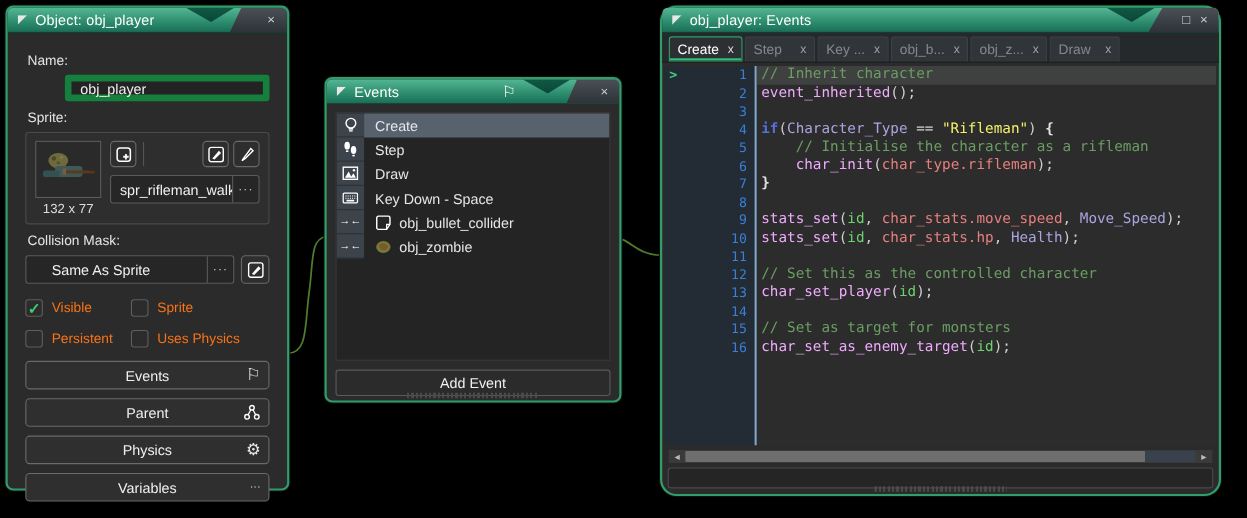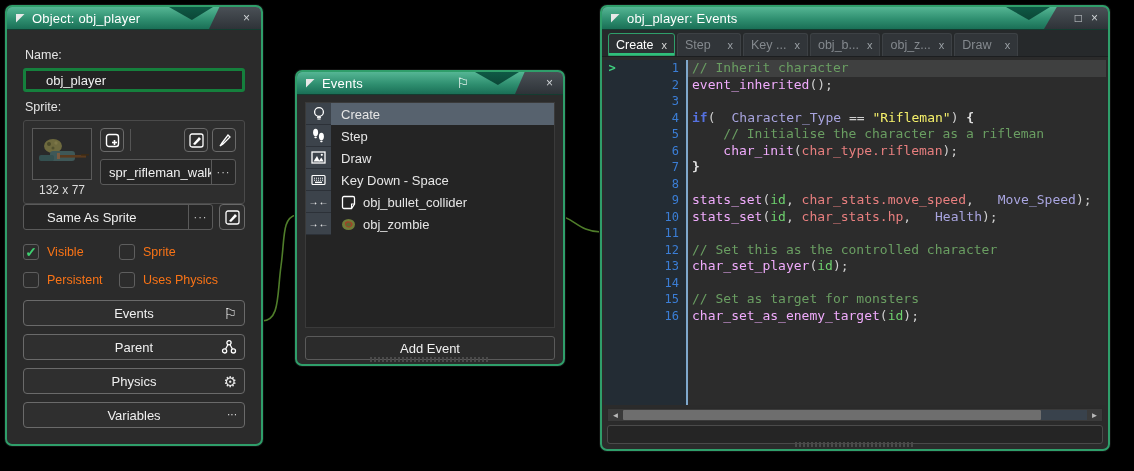--- a/index.html
+++ b/index.html
@@ -26,22 +26,22 @@
                 clip-path:polygon(20% 0,100% 0,100% 100%,0 100%);
                 border-top-right-radius:5px; display:flex; align-items:center;
                 justify-content:flex-end; gap:9px; color:#cfd3d6; font-size:12px; }
   .win-btn { cursor:default; line-height:1; }
   .titlebar .flag-glyph { position:absolute; color:#fff; font-size:14px; top:3px; }
 
   
   #object-win { left:5px; top:5px; width:258px; height:441px; }
   #object-win .body { padding:10px 16px 0 16px; }
   .field-label { color:#e4e4e4; font-size:12.5px; margin:8px 0 6px 2px; }
-  .text-input { height:24px; background:#232323; border:3px solid #15803d; border-radius:3px;
-                color:#f0f0f0; font-size:13px; display:flex; align-items:center; padding:0 20px; }
+  .text-input { height:24px; background:#232323; border:6px solid #15803d; border-radius:3px;
+                color:#f0f0f0; font-size:13px; display:flex; align-items:center; padding:0 8px;margin-left:36px; }
   .sprite-box { position:relative; border:1px solid #4a4a4a; border-radius:3px; height:84px;
                 background:#2e2e2e; }
   .sprite-thumb { position:absolute; left:8px; top:7px; width:60px; height:52px;
                   border:1px solid #5a5a5a; background:#2a2a2a; }
   .sprite-dims { position:absolute; left:8px; top:62px; width:60px; text-align:center;
                  color:#dcdcdc; font-size:12px; }
   .mini-btn { position:absolute; width:24px; height:24px; background:#2e2e2e;
               border:1px solid #6a6a6a; border-radius:4px; display:flex;
               align-items:center; justify-content:center; color:#e8e8e8; }
   .sprite-sep { position:absolute; left:106px; top:8px; width:1px; height:22px; background:#555; }
@@ -84,21 +84,21 @@
                       color:#e6e6e6; font-size:13px; white-space:nowrap; }
   .event-row.selected .event-label-wrap { background:#57626e; }
   .add-event-btn { margin:8px 0; height:24px; background:#2b2b2b; border:1px solid #5a5a5a;
                    border-radius:3px; display:flex; align-items:center; justify-content:center;
                    color:#f0f0f0; font-size:13px; }
   .resize-grip { position:absolute; bottom:2px; left:50%; transform:translateX(-50%);
                  width:120px; height:5px;
                  background:repeating-linear-gradient(90deg,#4a4a4a 0 2px,transparent 2px 4px); }
 
   
-  #code-win { left:600px; top:5px; width:510px; height:446px; }
+  #code-win { left:600px; top:5px; width:510px; height:446px;border-radius:15px; }
   .tabbar { display:flex; align-items:flex-end; gap:2px; height:27px; padding:3px 0 0 6px;
             background:#26292b; border-bottom:1px solid #1c1e20; }
   .tab { height:23px; min-width:64px; padding:0 7px; background:#313539; color:#84898e;
          border:1px solid #3d4145; border-bottom:none; border-radius:3px 3px 0 0;
          display:flex; align-items:center; justify-content:space-between; gap:8px;
          font-size:12.5px; }
   .tab .tab-close { font-size:11px; color:#9aa0a5; }
   .tab.active { background:#2c3033; color:#ffffff; border:1px solid #2f9e6a;
                 box-shadow:inset 0 -2px 0 #2fbf7a; }
   .tab.active .tab-close { color:#d8d8d8; }
@@ -109,21 +109,21 @@
   .gutter-line { height:16.5px; display:flex; align-items:center; }
   .gutter-marker { width:16px; text-align:center; color:#3fd07f; font-weight:bold; font-size:12px; }
   .gutter-num { flex:1; text-align:right; padding-right:7px; color:#3b7ed6; font-size:12px; }
   .gutter-sep { width:2px; flex:0 0 auto; background:#7fa8cc; }
   .code-lines { flex:1; background:#2c2c2c; overflow:hidden; }
   .code-line { height:16.5px; line-height:16.5px; white-space:pre; padding-left:4px; }
   .code-line.current { background:#3f4040; }
   .tk-comment { color:#6a9e62; }
   .tk-func    { color:#f0abfc; }
   .tk-keyword { color:#5571e0; font-weight:bold; }
-  .tk-global  { color:#a9a5e0;margin-left:16px; }
+  .tk-global  { color:#a9a5e0; }
   .tk-string  { color:#f5f06a; }
   .tk-builtin { color:#6ed26e; }
   .tk-enum    { color:#e87f7f; }
   .tk-plain   { color:#cfcfcf; }
   .tk-brace   { color:#e0e0e0; font-weight:bold; }
   .hscroll { position:absolute; left:5px; right:5px; bottom:27px; height:14px;
              background:#3a3a3a; border:1px solid #2a2a2a; display:flex; align-items:stretch; }
   .hscroll .sb-arrow { width:15px; display:flex; align-items:center; justify-content:center;
                        color:#b8b8b8; font-size:8px; background:#3a3a3a; }
   .hscroll .sb-thumb { flex:1; background:#6e6e6e; border-radius:1px; margin:1px 0; }
@@ -191,20 +191,21 @@
             <path d="M3,13 L5,10 L11,2 L13,4 L6,11 Z" fill="none" stroke="#fff" stroke-width="1.3"></path>
             <path d="M3,13 L5,10 L6,11 Z" fill="#fff"></path>
           </svg>
         </div>
         <div class="sprite-name-field">
           <span class="sprite-name-text">spr_rifleman_walk</span>
           <span class="inline-ellipsis-btn">···</span>
         </div>
       </div>
 
+      <div class="field-label">Collision Mask:</div>
       <div class="collision-row">
         <div class="collision-dd">
           <span class="dd-text">Same As Sprite</span>
           <span class="inline-ellipsis-btn">···</span>
         </div>
         <div class="collision-edit">
           <svg class="icon-svg" width="15" height="15" viewBox="0 0 15 15">
             <rect x="1" y="1" width="13" height="13" rx="2" fill="none" stroke="#fff" stroke-width="1.3"></rect>
             <path d="M4,11 L10,4 L12,6 L6,12 Z" fill="#fff"></path>
           </svg>

